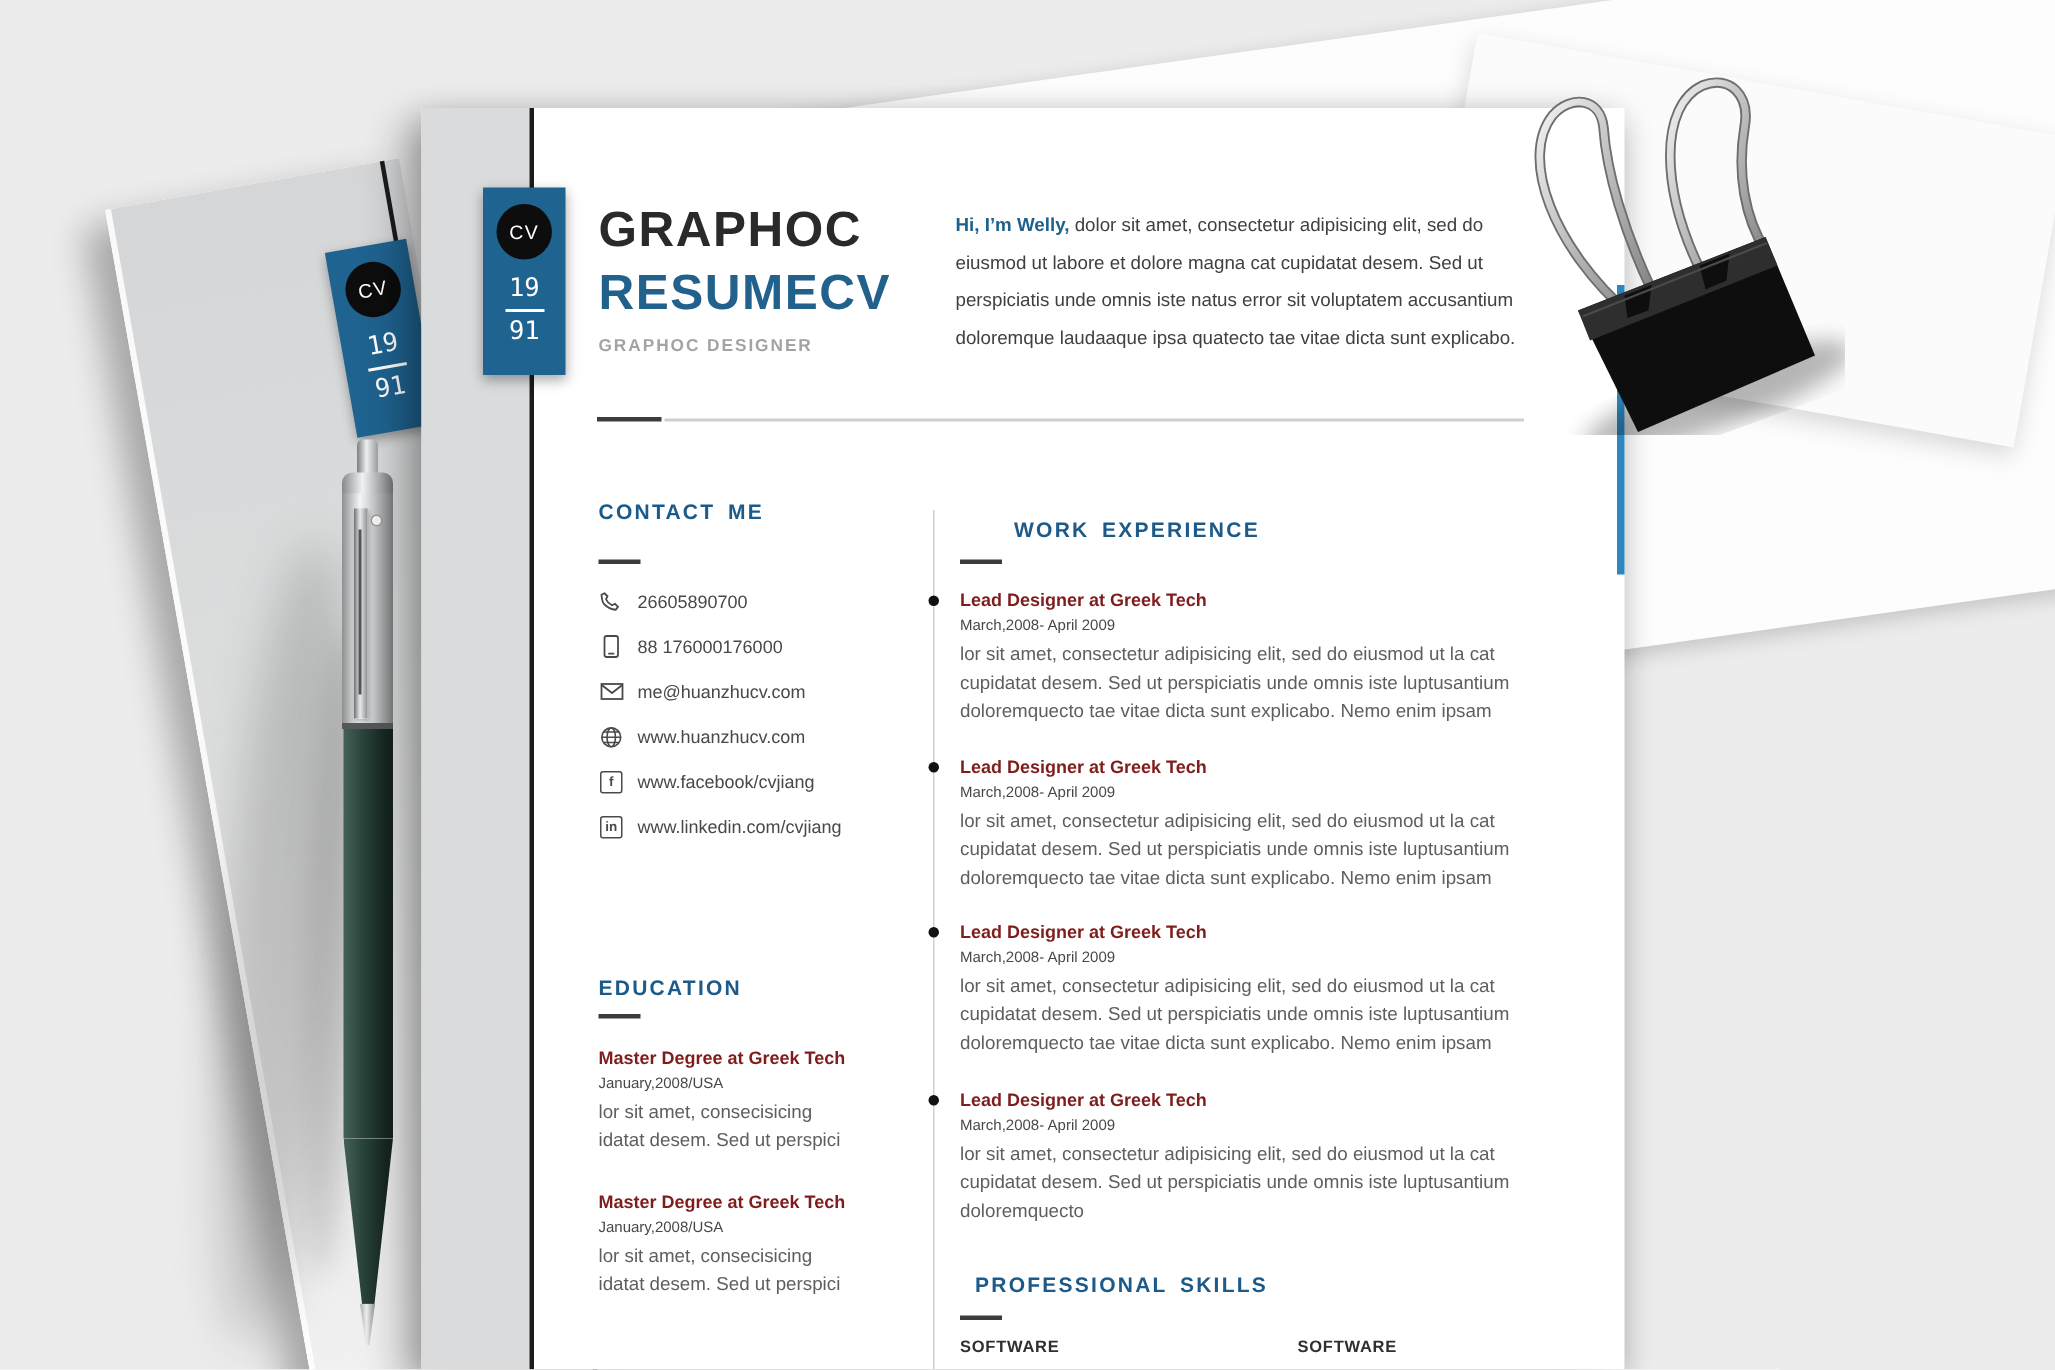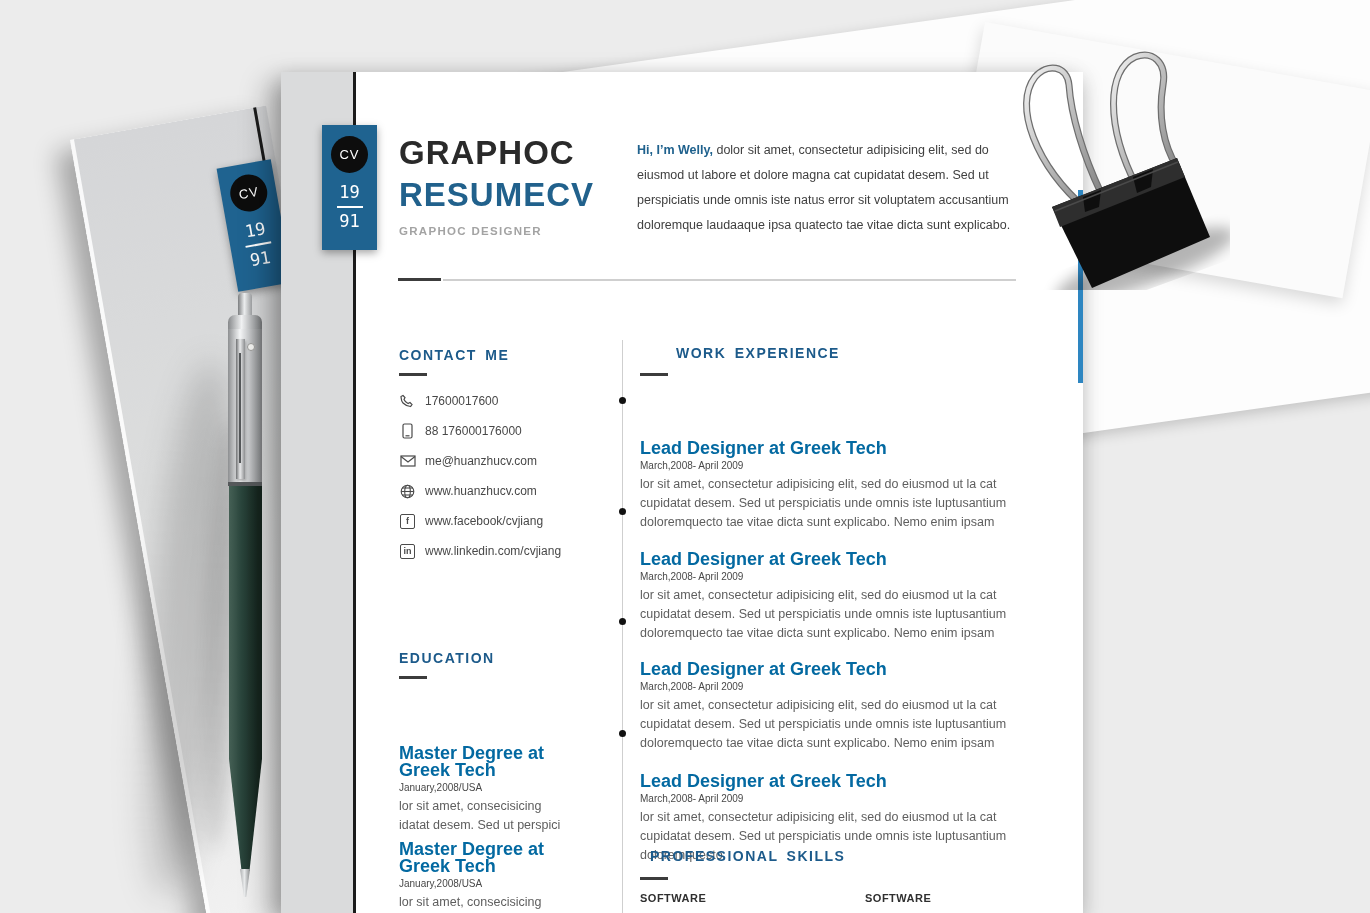--- a/index.html
+++ b/index.html
@@ -43,32 +43,32 @@
 
   .intro{left:356px;top:66px;width:382px;font-size:12.5px;line-height:25px;color:#404040;}
   .intro b{color:#1f618d;}
 
   .divider-dark{left:117px;top:206px;width:43px;height:3px;background:#3c3c3c;}
   .divider-light{left:162px;top:207px;width:573px;height:2px;background:#cfcfcf;}
 
   .h-sec{font-size:14px;font-weight:700;letter-spacing:1.5px;color:#1c5a8a;word-spacing:3px;}
   .h-underline{width:28px;height:2.5px;background:#3c3c3c;}
 
-  .contact-head{left:118px;top:275px;}
+  .contact-head{left:118px;top:261px;}
   .contact-underline{left:118px;top:301px;}
   .contact-list{left:118px;top:314px;width:200px;}
   .c-row{display:flex;align-items:center;height:30px;}
   .c-row .ic{width:17px;height:17px;flex:0 0 17px;margin-right:9px;display:flex;align-items:center;justify-content:center;color:#4a4a4a;}
   .c-row .tx{font-size:12px;color:#484848;}
   .sq-ic{width:13px;height:13px;border:1.2px solid #4a4a4a;border-radius:2px;font-size:9px;line-height:13px;
     text-align:center;color:#4a4a4a;font-weight:600;}
 
   .edu-head{left:118px;top:578px;}
   .edu-underline{left:118px;top:604px;}
-  .entry-title{font-size:18px;font-weight:700;color:#0369a1;line-height:17px;margin-top:48px;}
+  .entry-title{font-size:12px;font-weight:700;color:#7f1d1d;line-height:17px;}
   .entry-date{font-size:10px;color:#484848;line-height:18px;}
   .entry-body{font-size:12.5px;color:#5e5e5e;line-height:19px;}
   .edu1{left:118px;top:625px;width:200px;}
   .edu2{left:118px;top:721px;width:200px;}
 
   .timeline{left:341px;top:268px;width:1px;height:573px;background:#cfcfcf;}
   .dot{width:7px;height:7px;border-radius:50%;background:#111;left:338px;}
 
   .work-head{left:359px;top:273px;margin-left:36px;}
   .work-underline{left:359px;top:301px;}
@@ -172,21 +172,21 @@
 
     <div class="abs h-sec contact-head">CONTACT ME</div>
     <div class="abs h-underline contact-underline"></div>
     <div class="abs contact-list">
       <div class="c-row">
         <span class="ic">
           <svg width="15" height="15" viewBox="0 0 15 15" fill="none" stroke="#4a4a4a" stroke-width="1.2">
               <path d="M3 1.5 5 3.5 4 5.5c.8 1.8 2.2 3.2 4 4l2-1 2 2-1.5 2c-3-.3-5.5-1.5-7.5-3.5S1.3 4.5 1 2.5z"></path>
             </svg>
         </span>
-        <span class="tx">17600017600</span>
+        <span class="tx">26605890700</span>
       </div>
       <div class="c-row">
         <span class="ic">
           <svg width="11" height="16" viewBox="0 0 11 16" fill="none" stroke="#4a4a4a" stroke-width="1.2">
               <rect x="1" y="1" width="9" height="14" rx="1.5"></rect>
               <line x1="3.5" y1="12.8" x2="7.5" y2="12.8"></line>
             </svg>
         </span>
         <span class="tx">88 176000176000</span>
       </div>

